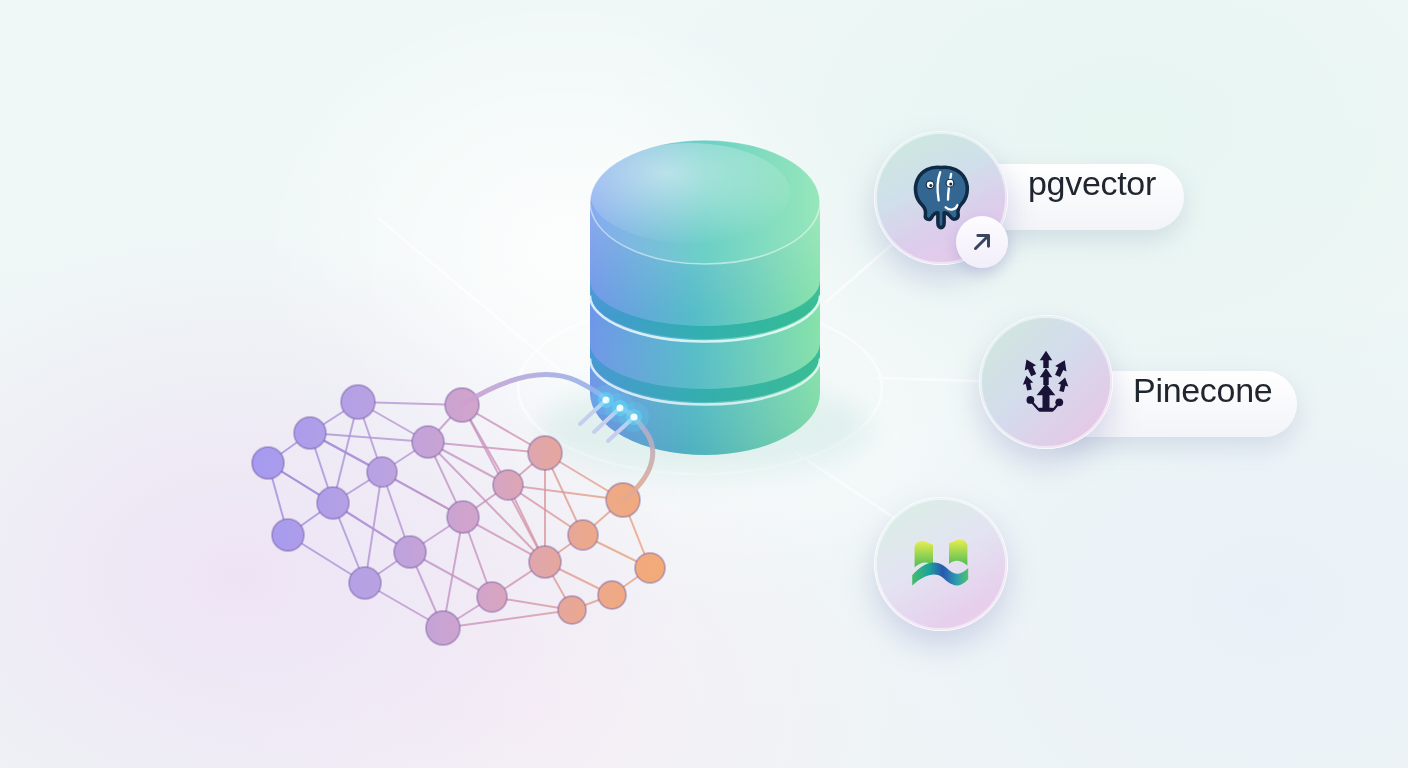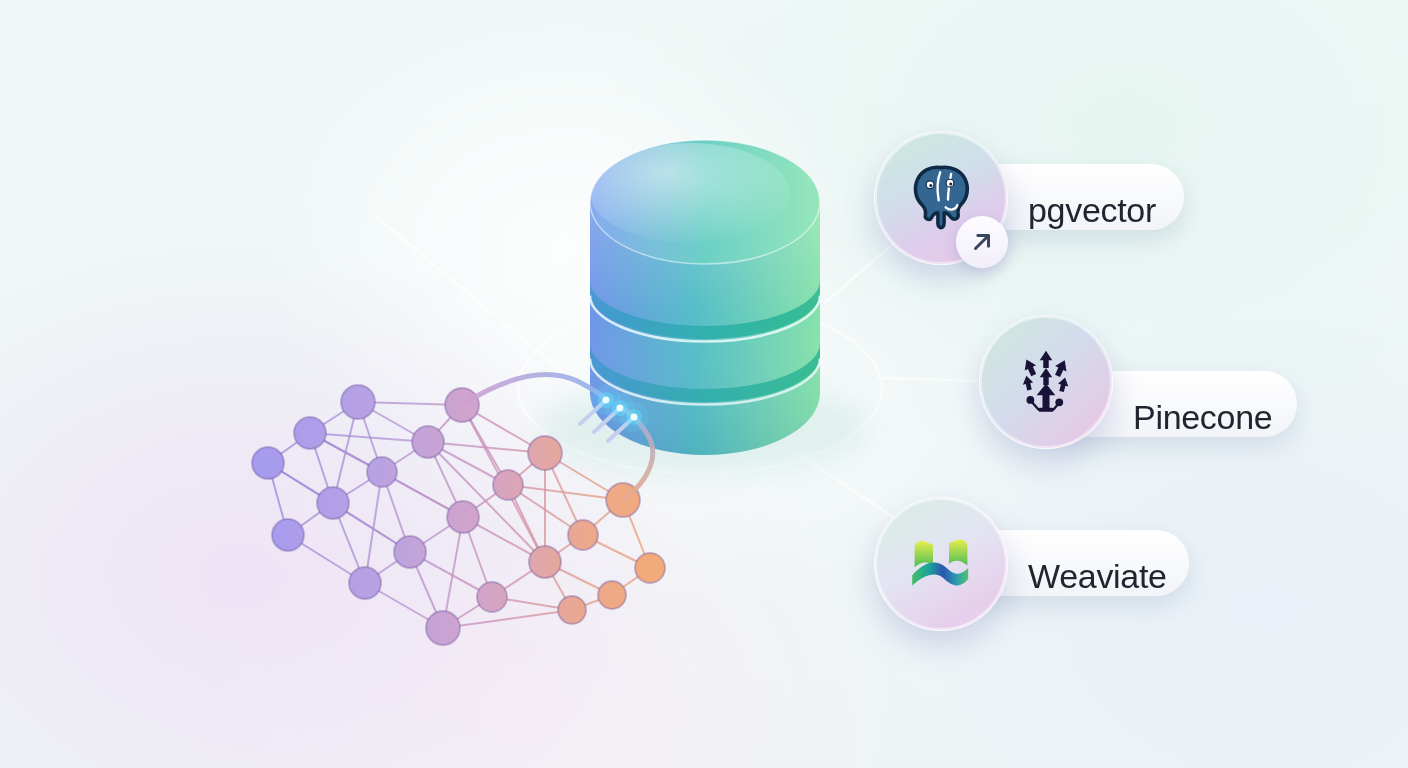--- a/index.html
+++ b/index.html
@@ -22,21 +22,21 @@
     position:absolute;width:132px;height:132px;border-radius:50%;
     display:flex;align-items:center;justify-content:center;z-index:2;
     border:1px solid rgba(255,255,255,.85);
     box-shadow:0 14px 30px rgba(120,125,185,.28), inset 0 0 0 2px rgba(255,255,255,.5);
   }
   .grad-pg{background:linear-gradient(155deg,#cdeadb 0%,#cfe0ea 38%,#ddccec 68%,#eac9e8 100%);}
   .grad-pine{background:linear-gradient(135deg,#cfe9da 0%,#d3dcec 45%,#e4c9e6 85%,#efc9e6 100%);}
   .grad-weav{background:linear-gradient(150deg,#d8efe2 0%,#e3e4f2 45%,#e6cfec 80%,#efd0e9 100%);}
   .badge-pill{
     position:absolute;height:66px;border-radius:33px;z-index:1;
-    display:flex;align-items:flex-end;padding-left:88px;box-sizing:border-box;
+    display:flex;align-items:flex-start;padding-left:88px;box-sizing:border-box;
     background:linear-gradient(180deg,#ffffff,#f2f4f8);
     box-shadow:0 10px 24px rgba(110,130,170,.20);
     font-size:34px;font-weight:500;color:#20262f;letter-spacing:-0.3px;white-space:nowrap;
   }
   .badge-arrow{
     position:absolute;width:52px;height:52px;border-radius:50%;z-index:3;
     display:flex;align-items:center;justify-content:center;
     background:linear-gradient(180deg,#fdfcff,#f2eefa);
     box-shadow:0 6px 14px rgba(120,120,180,.28);
   }
@@ -278,23 +278,20 @@
       <path transform="translate(72,54) rotate(14) scale(0.85)" d="M0,-12 L8,0 L3.5,0 L3.5,10 L-3.5,10 L-3.5,0 L-8,0 Z"></path>
       <path d="M50,52 L62,67 L54.5,67 L54.5,84 L45.5,84 L45.5,67 L38,67 Z"></path>
       <rect x="40" y="83" width="20" height="5" rx="2"></rect>
       <path d="M40,85 L33,77" stroke="#1a1338" stroke-width="3" stroke-linecap="round"></path>
       <path d="M60,85 L65,79" stroke="#1a1338" stroke-width="3" stroke-linecap="round"></path>
       <circle cx="30" cy="73" r="5"></circle>
       <circle cx="67" cy="76" r="5"></circle>
     </svg>
   </div>
 
-  <div class="badge-pill pos-weav-pill">
-    <span>Weaviate</span>
-  </div>
   <div class="badge-circle grad-weav pos-weav-circle">
     <svg width="80" height="80" viewBox="0 0 100 100">
       <path d="M17,30 C17,23 24,20 30,22 L40,26 L40,52 C33,46 25,47 17,54 Z" fill="url(#wyB)"></path>
       <path d="M83,28 C83,21 76,18 70,20 L60,24 L60,50 C67,44 75,45 83,52 Z" fill="url(#wyB)"></path>
       <path d="M14,64 C28,48 42,44 53,52 C62,58 68,70 84,55 L84,69 C70,84 60,74 52,67 C44,60 30,62 14,77 Z" fill="url(#wwB)"></path>
       <defs>
         <linearGradient id="wyB" x1="0" y1="0" x2="0" y2="1">
           <stop offset="0" stop-color="#e6ee4e"></stop>
             <stop offset="1" stop-color="#4fbc54"></stop>
         </linearGradient>

